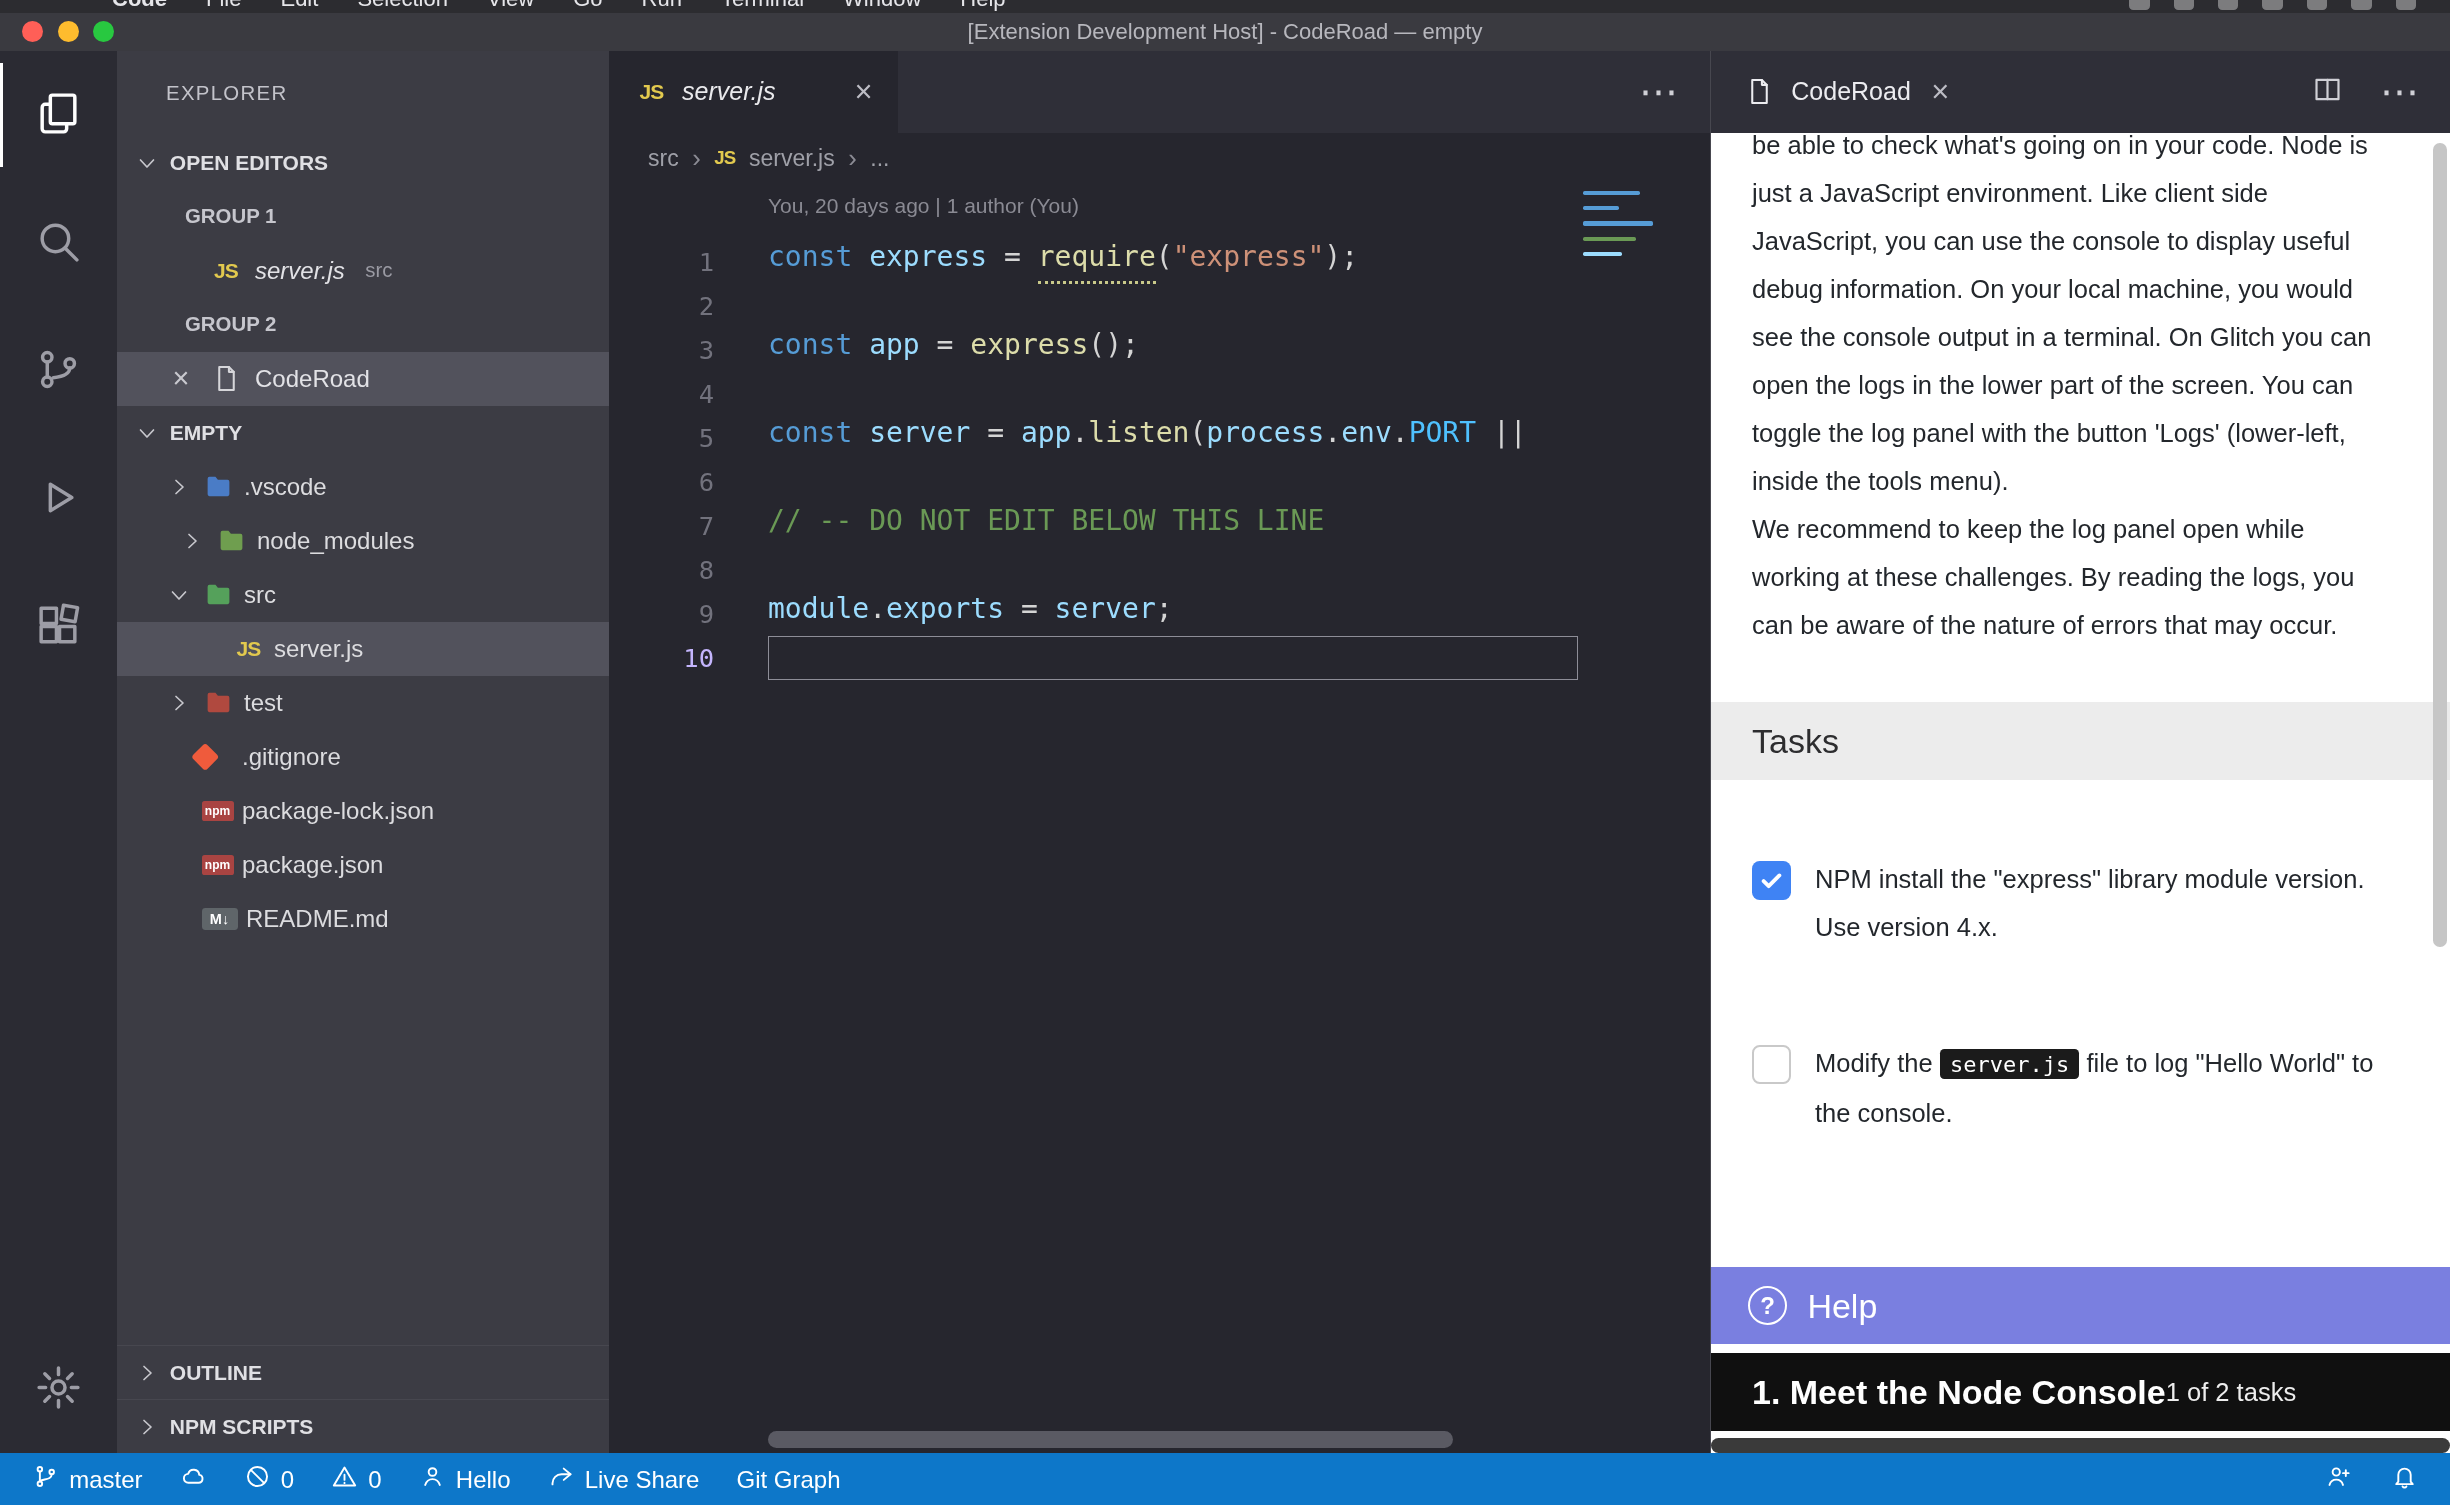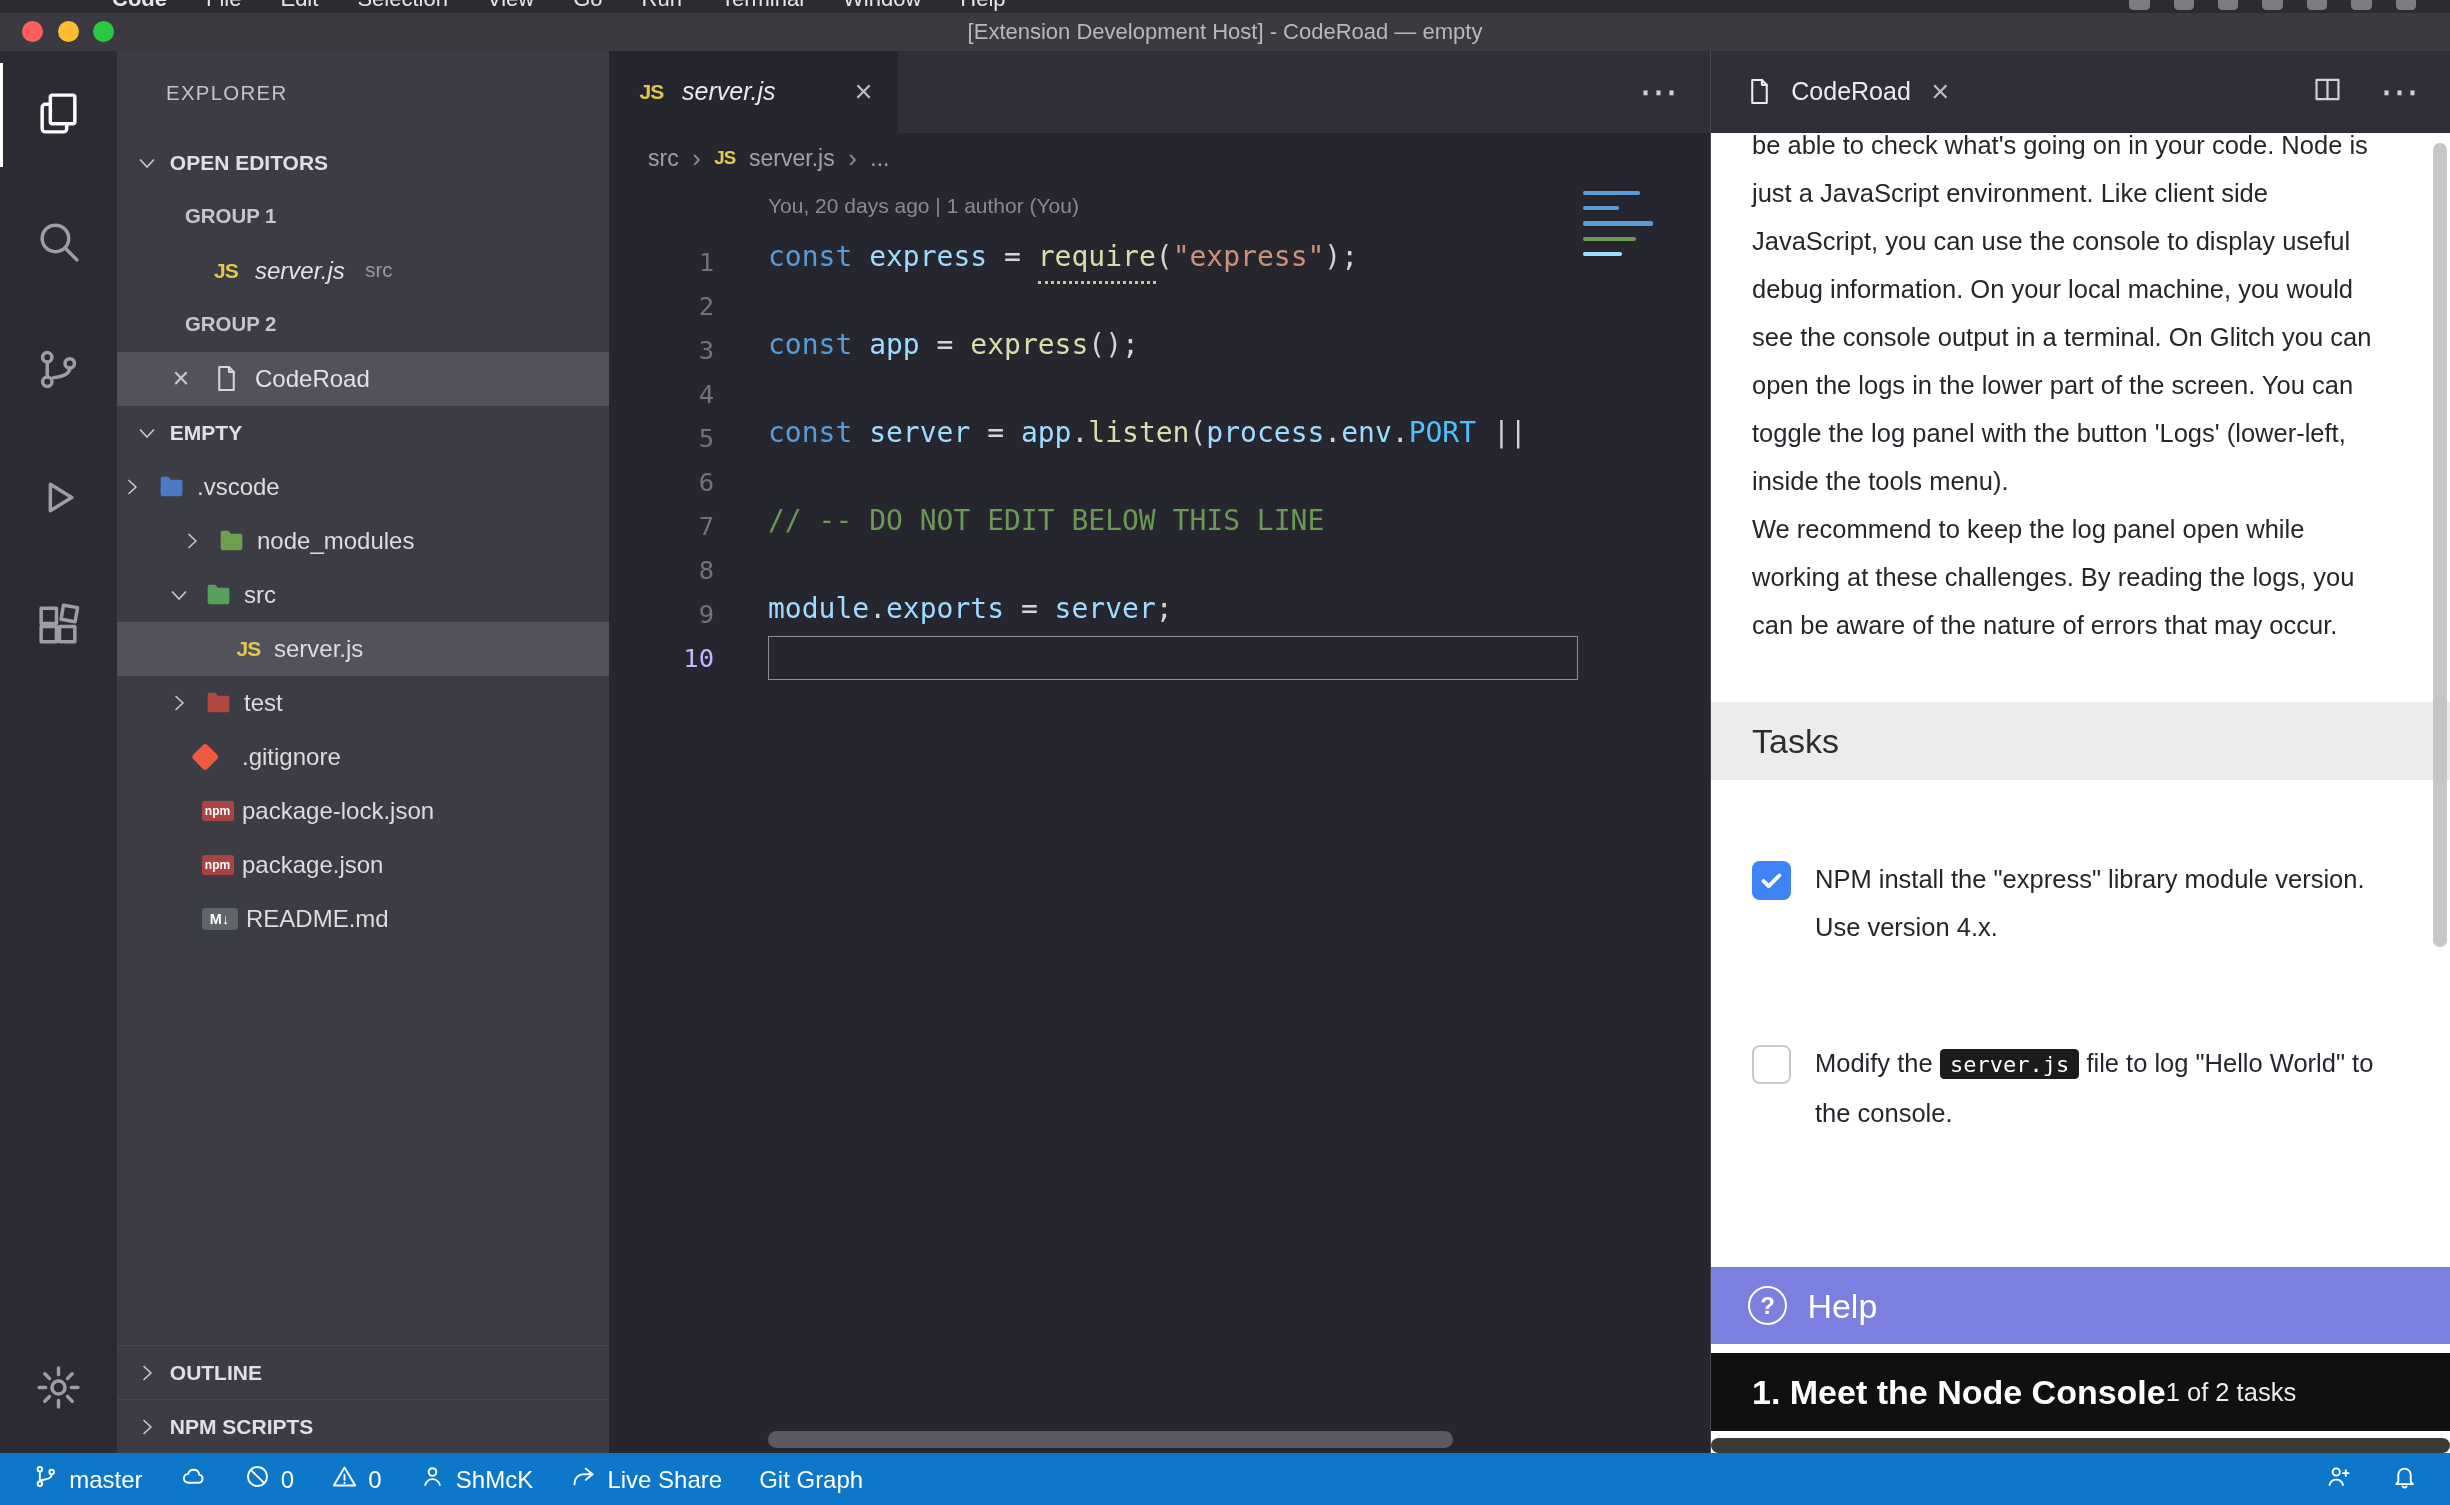--- a/index.html
+++ b/index.html
@@ -239,21 +239,21 @@
         </div>
       <div class="row section-header">
         <span class="tree-chevron">
             <svg viewBox="0 0 24 24" fill="none" stroke="currentColor" stroke-width="1.7" stroke-linecap="round" stroke-linejoin="round">
               <path d="M5.5 9l6.5 7 6.5-7"></path>
             </svg>
           </span>
         <span>EMPTY</span>
       </div>
       <div id="file-tree">
-          <div class="row tree-row" style="">
+          <div class="row tree-row" style="padding-left: 47px;">
             <span class="tree-chevron">
               <svg viewBox="0 0 24 24" fill="none" stroke="currentColor" stroke-width="1.7" stroke-linecap="round" stroke-linejoin="round">
                 <path d="M9 5.5l7 6.5-7 6.5"></path>
               </svg>
             </span>
             <span class="fi">
               <svg viewBox="0 0 24 24">
                 <path fill="#4a7cc6" d="M3 5.5A1.5 1.5 0 0 1 4.5 4h5l2 2.5h8A1.5 1.5 0 0 1 21 8v10.5a1.5 1.5 0 0 1-1.5 1.5h-15A1.5 1.5 0 0 1 3 18.5z"></path>
               </svg>
             </span>
@@ -511,21 +511,21 @@
               <path d="M12 10.5v4.5"></path>
               <path d="M12 17.5v.4"></path>
             </svg></span>
           <span>0</span>
         </div>
         <div class="sb-item">
           <span class="sb-icon"><svg viewBox="0 0 24 24" fill="none" stroke="currentColor" stroke-width="1.7" stroke-linecap="round" stroke-linejoin="round">
               <circle cx="12" cy="8" r="3.4"></circle>
               <path d="M5.5 19.5c1.2-3.8 3.9-5.2 6.5-5.2s5.3 1.4 6.5 5.2"></path>
             </svg></span>
-          <span>ShMcK</span>
+          <span>Hello</span>
         </div>
         <div class="sb-item">
           <span class="sb-icon"><svg viewBox="0 0 24 24" fill="none" stroke="currentColor" stroke-width="1.7" stroke-linecap="round" stroke-linejoin="round">
               <path d="M14 5l6 5-6 5"></path>
               <path d="M20 10h-8c-4.4 0-8 3.6-8 8v1"></path>
             </svg></span>
           <span>Live Share</span>
         </div>
         <div class="sb-item">
           <span>Git Graph</span>

